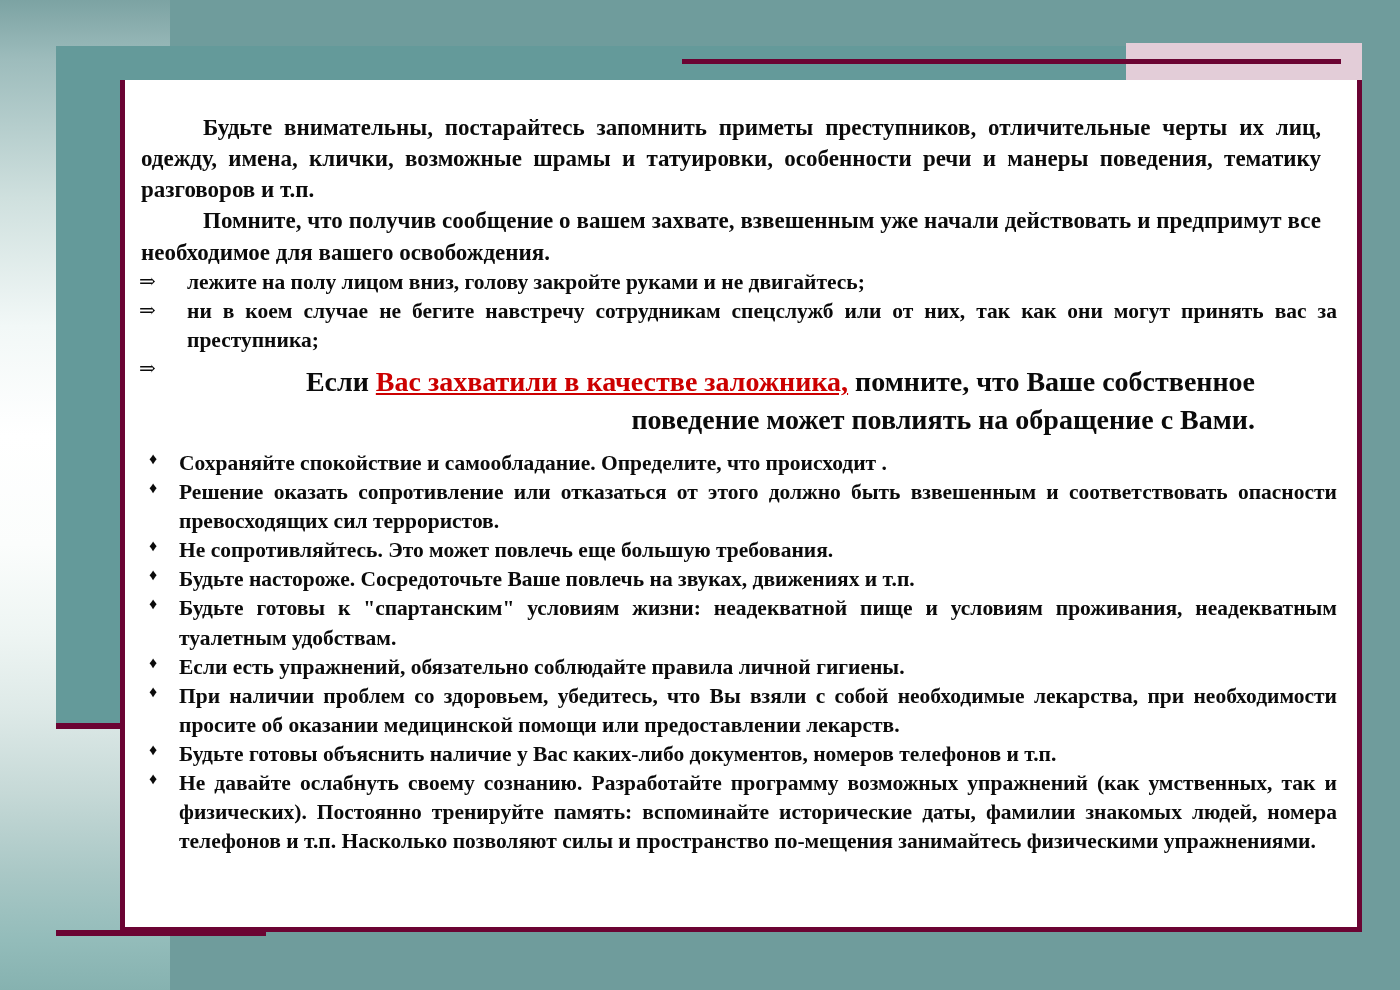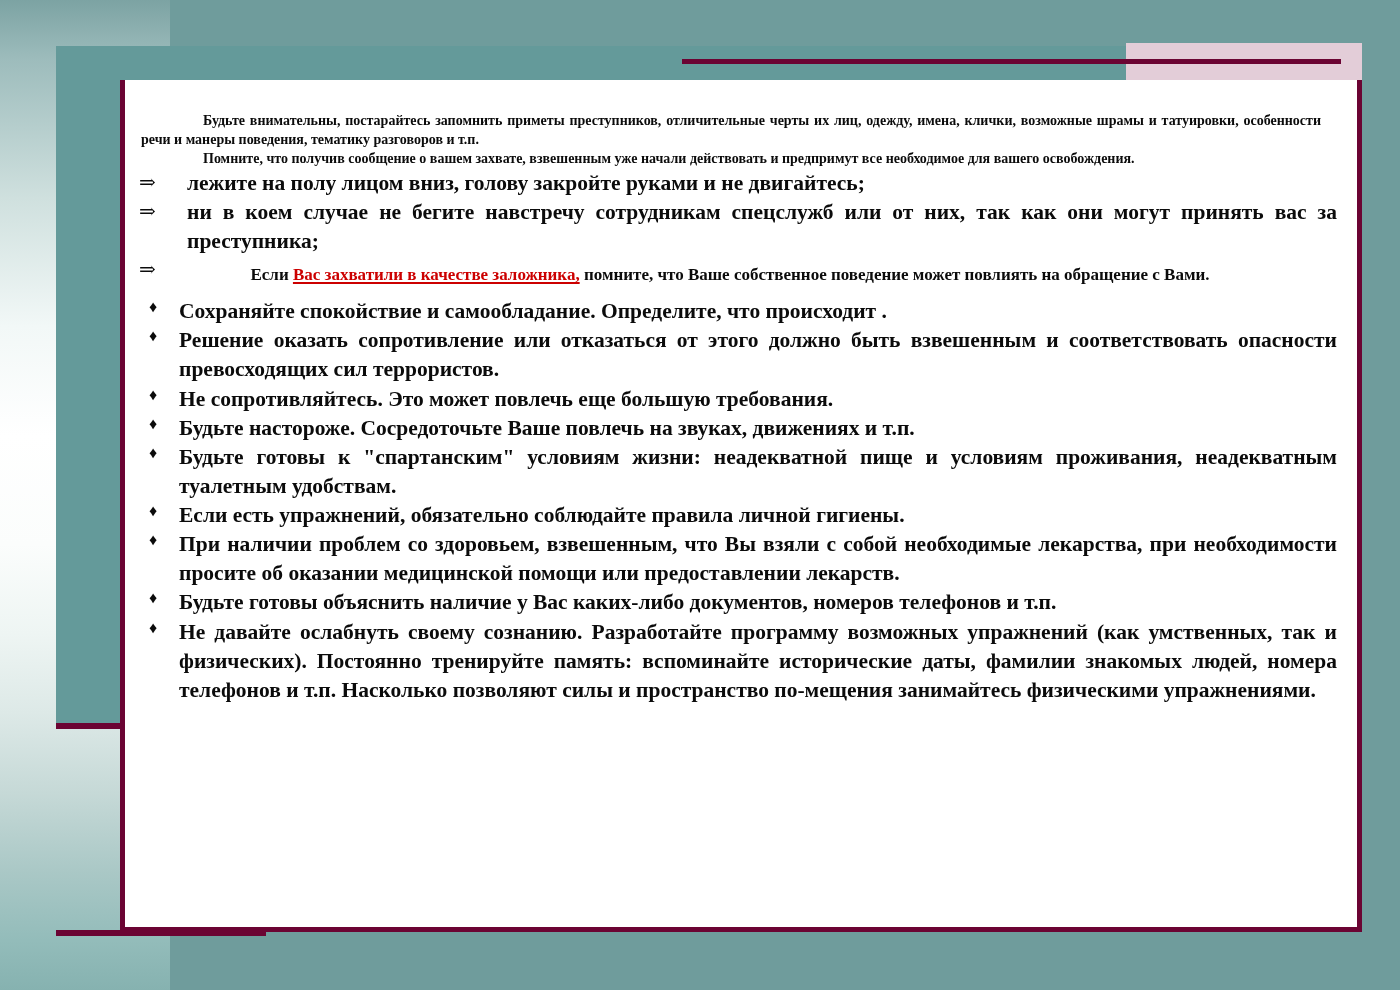--- a/index.html
+++ b/index.html
@@ -116,21 +116,21 @@
     position: absolute;
     left: 0; top: 26px;
     right: 0; bottom: 0;
     padding: 6px 16px 0 10px;
     box-sizing: border-box;
   }
 
   
   .para {
     margin: 0 16px 0 0;
-    font-size: 14px;
+    font-size: 23px;
     line-height: 1.355;
     font-weight: bold;
     color: #0b0b0b;
     text-align: justify;
     text-indent: 62px;
     padding: 0 4px 0 6px;
   }
 
   
   .arrow-list {
@@ -155,25 +155,25 @@
     font-weight: normal;
     font-size: 20px;
     color: #0b0b0b;
   }
 
   
   .highlight-para {
     margin: 8px 0 10px 0;
     padding-left: 70px;
     padding-right: 86px;
-    font-size: 17px;
+    font-size: 28px;
     line-height: 1.35;
     font-weight: bold;
     color: #0b0b0b;
-    text-align: center;
+    text-align: right;
   }
   .redlink {
     color: #cc0000;
     text-decoration: underline;
     text-decoration-thickness: 2px;
     text-underline-offset: 2px;
   }
 
   
   .diamond-list {
@@ -262,21 +262,21 @@
         <li>
           <span class="bullet-diamond">♦</span>
           <span>Будьте готовы  к "спартанским"  условиям жизни:  неадекватной  пище и условиям проживания, неадекватным туалетным удобствам.</span>
         </li>
         <li class="noindent">
           <span class="bullet-diamond">♦</span>
           <span>Если есть упражнений, обязательно соблюдайте правила личной гигиены.</span>
         </li>
         <li>
           <span class="bullet-diamond">♦</span>
-          <span>При наличии проблем со здоровьем, взвешенным, что Вы взяли с собой необходимые лекарства, при необходимости просите об оказании медицинской помощи или предоставлении лекарств.</span>
+          <span>При наличии проблем со здоровьем, убедитесь, что Вы взяли с собой необходимые лекарства, при необходимости просите об оказании медицинской помощи или предоставлении лекарств.</span>
         </li>
         <li class="noindent">
           <span class="bullet-diamond">♦</span>
           <span> Будьте готовы объяснить наличие у Вас каких-либо документов, номеров телефонов и т.п.</span>
         </li>
         <li>
           <span class="bullet-diamond">♦</span>
           <span>Не давайте   ослабнуть своему сознанию.   Разработайте программу  возможных упражнений  (как умственных, так и физических). Постоянно тренируйте   память: вспоминайте исторические даты, фамилии знакомых людей, номера телефонов и т.п. Насколько позволяют силы и пространство по-мещения занимайтесь физическими упражнениями.</span>
         </li>
       </ul>

